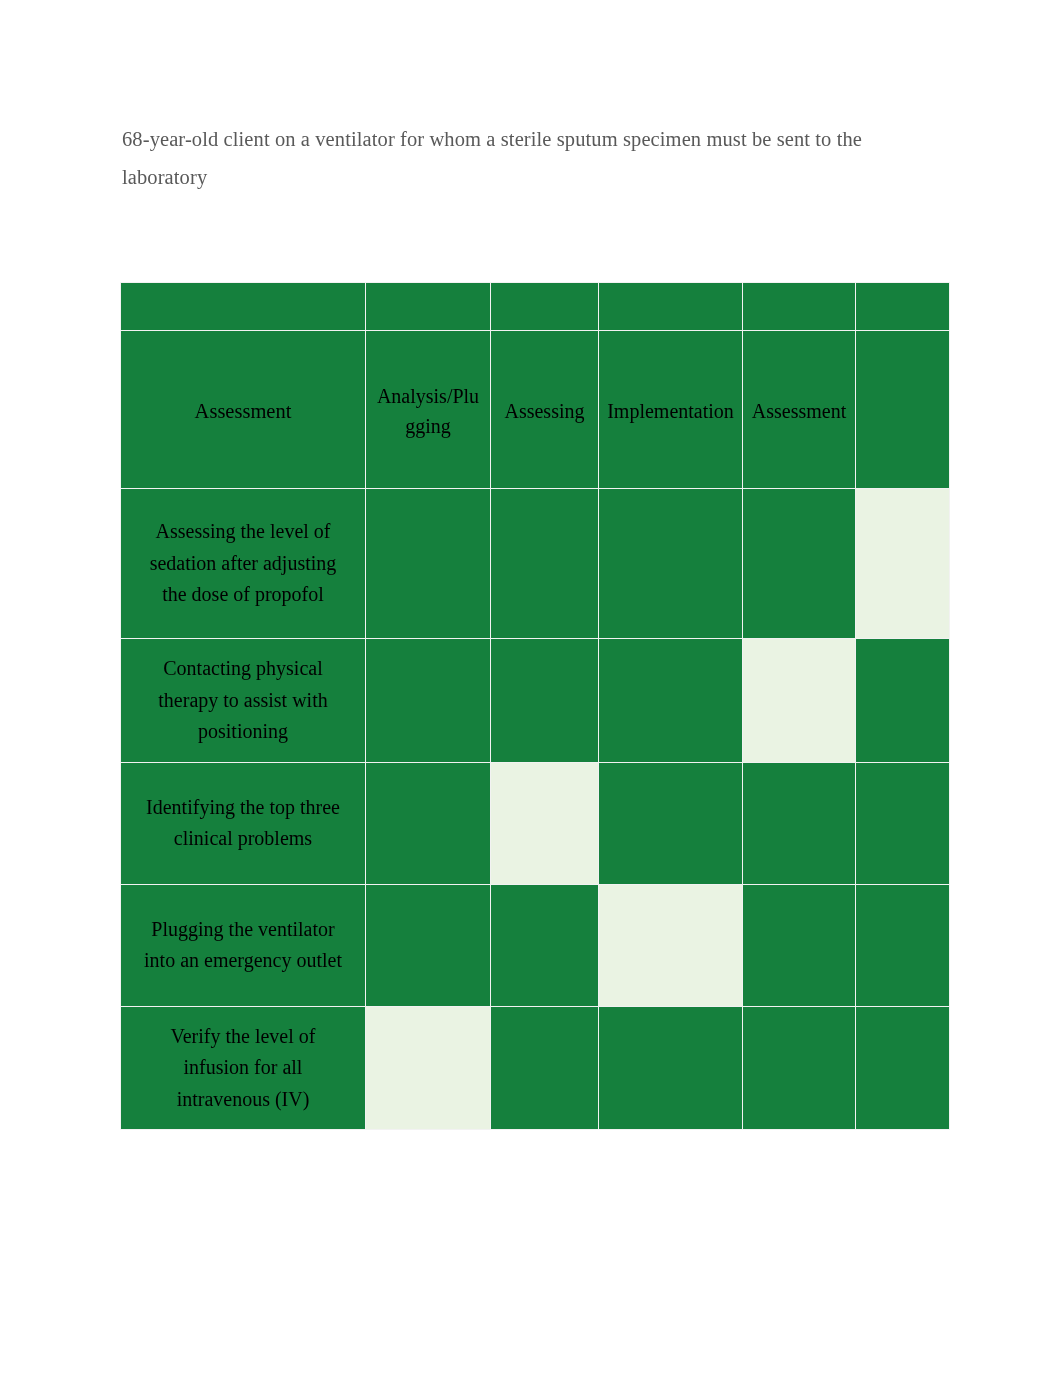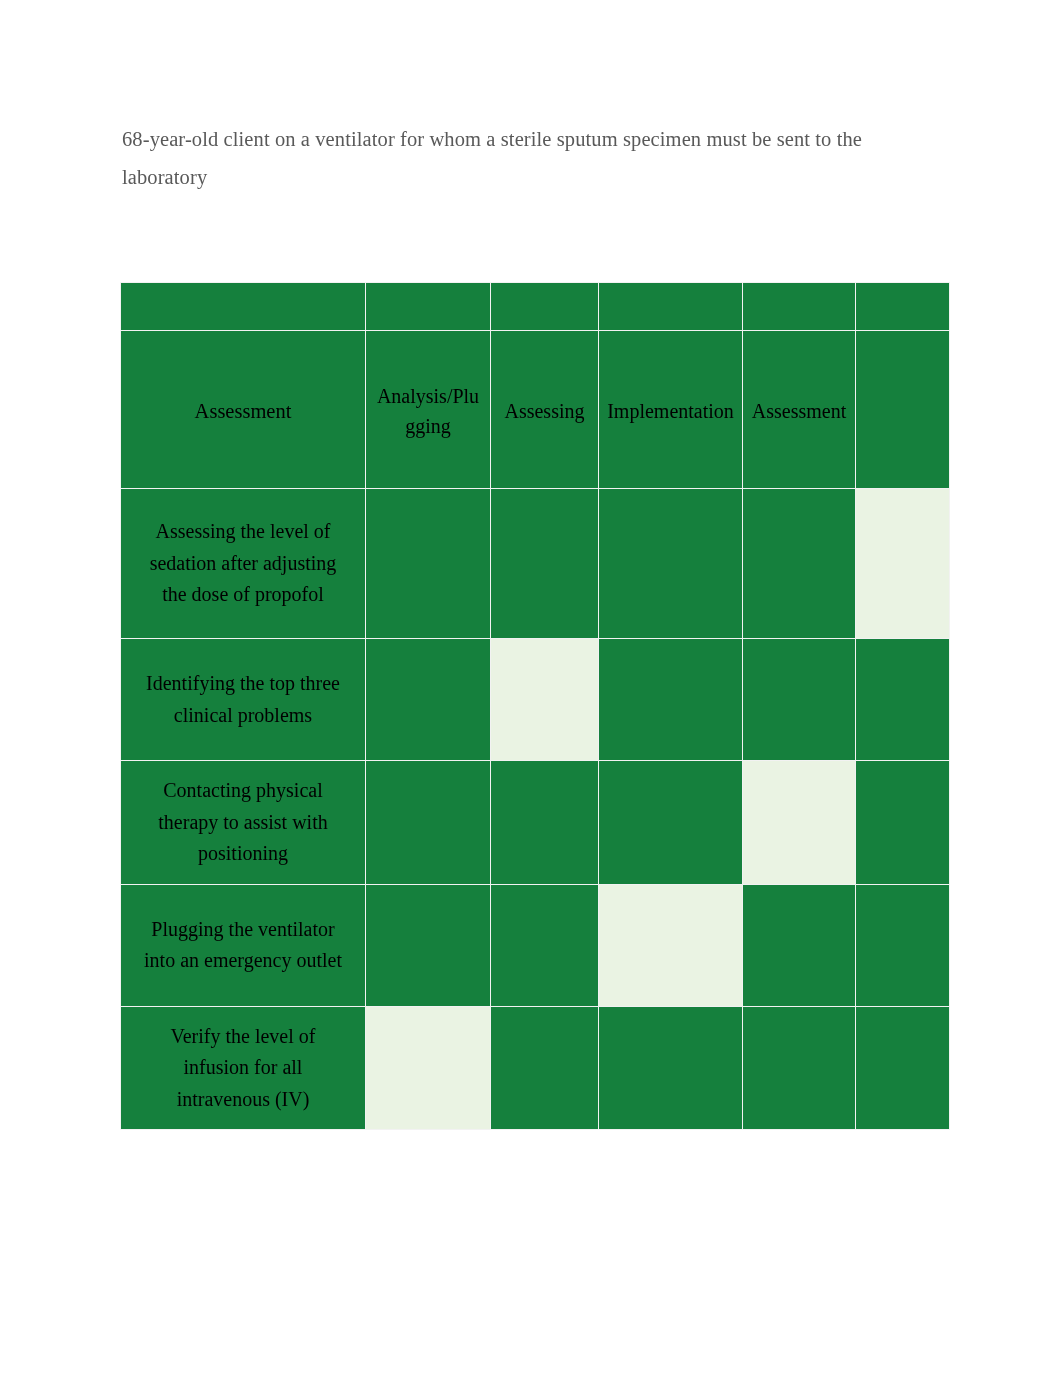--- a/index.html
+++ b/index.html
@@ -149,35 +149,35 @@
 
         <tr class="data-row r1">
           <td class="task-cell">Assessing the level of sedation after adjusting the dose of propofol</td>
           <td></td>
           <td></td>
           <td></td>
           <td></td>
           <td class="hl"></td>
         </tr>
 
+        <tr class="data-row r2">
+          <td class="task-cell">Contacting physical therapy to assist with positioning</td>
+          <td></td>
+          <td></td>
+          <td></td>
+          <td class="hl"></td>
+          <td></td>
+        </tr>
+
         <tr class="data-row r3">
           <td class="task-cell">Identifying the top three clinical problems</td>
           <td></td>
           <td class="hl"></td>
           <td></td>
           <td></td>
-          <td></td>
-        </tr>
-
-        <tr class="data-row r2">
-          <td class="task-cell">Contacting physical therapy to assist with positioning</td>
-          <td></td>
-          <td></td>
-          <td></td>
-          <td class="hl"></td>
           <td></td>
         </tr>
 
         <tr class="data-row r4">
           <td class="task-cell">Plugging the ventilator into an emergency outlet</td>
           <td></td>
           <td></td>
           <td class="hl"></td>
           <td></td>
           <td></td>

